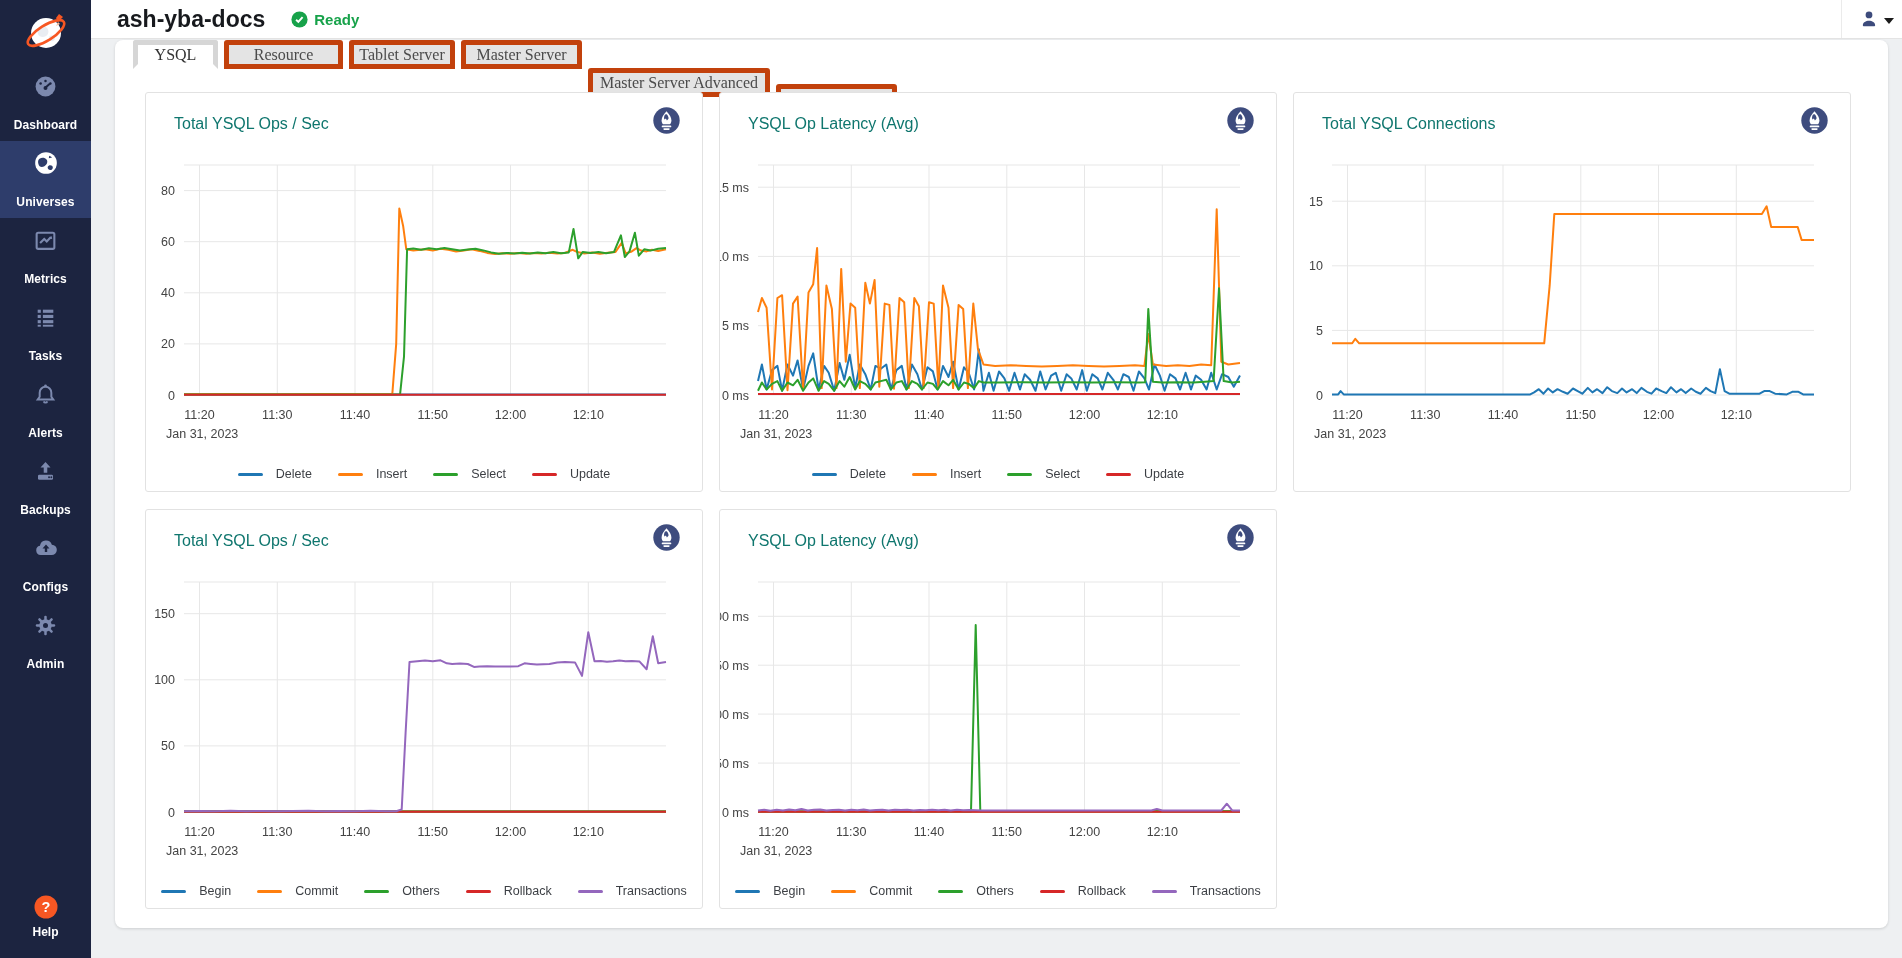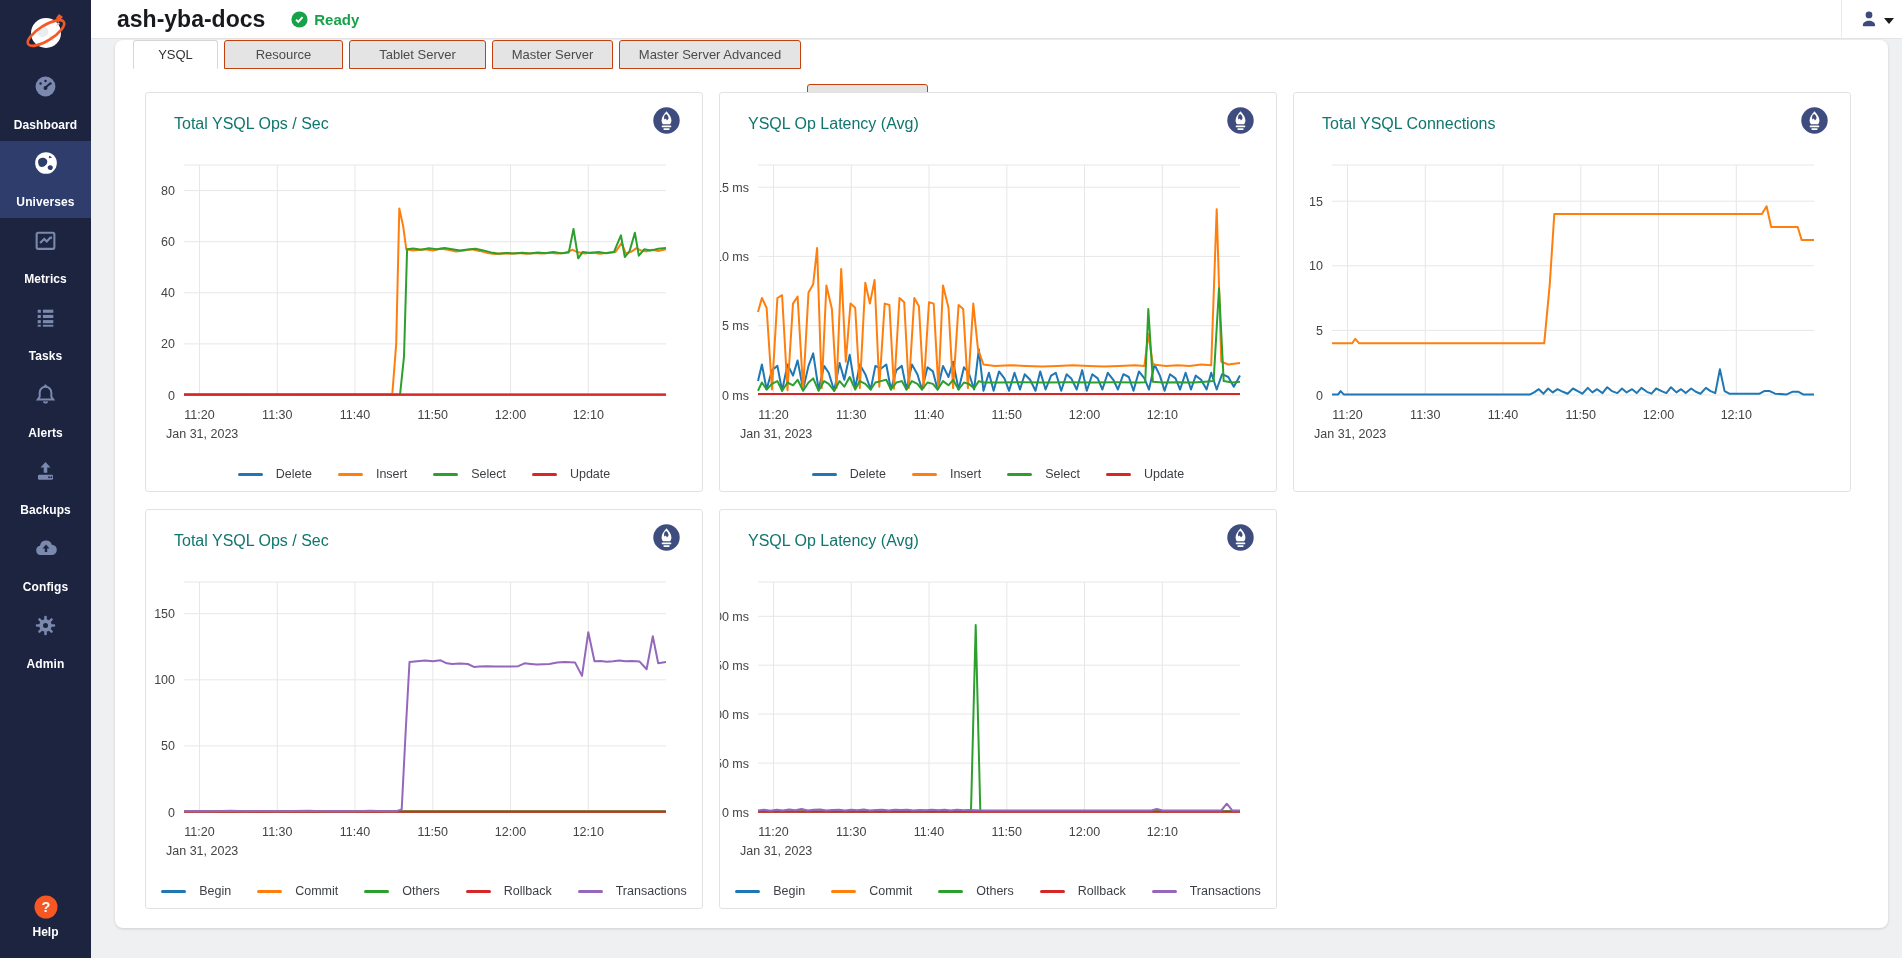--- a/index.html
+++ b/index.html
@@ -24,25 +24,25 @@
   .ready-badge { display:flex; align-items:center; gap:6px; margin-left:26px; }
   .ready-badge .txt { color:#17a24a; font-size:15px; font-weight:700; }
   .user-area { margin-left:auto; height:100%; display:flex; align-items:center; border-left:1px solid #ebebeb; padding:0 8px 0 16px; gap:4px; cursor:pointer; }
   .caret { width:0; height:0; border-left:5px solid transparent; border-right:5px solid transparent; border-top:6px solid #1b1b1b; margin-top:3px; }
 
   .content { flex:1; position:relative; }
   .panel { position:absolute; left:24px; top:1px; width:1773px; height:888px; background:#fff; border-radius:8px; box-shadow:0 1px 3px rgba(0,0,0,.14); }
 
   
   .tabs { display:flex; gap:6px; padding-left:18px; height:29px; margin-top:0; }
-  .tab { height:29px; display:flex; align-items:center; justify-content:center; font-size:13px; color:#4b4b4b;
-         background:#e4e4e4; border:1px solid #c2410c; border-radius:3px 3px 0 0; cursor:pointer; }
+  .tab { height:29px; display:flex; align-items:center; justify-content:center; font-size:16px; color:#4b4b4b;
+         background:#e4e4e4; border:5px solid #c2410c; border-radius:3px 3px 0 0; cursor:pointer;font-family:Liberation Serif, serif; }
   .tab.active { background:#fff; border-color:#d6d6d6; border-bottom-color:#ffffff; color:#333; }
-  .tab:nth-child(1){width:85px;} .tab:nth-child(2){width:119px;} .tab:nth-child(3){width:137px;}
-  .tab:nth-child(4){width:121px;} .tab:nth-child(5){width:182px;} .tab:nth-child(6){width:121px;margin-top:44px;}
+  .tab:nth-child(1){width:85px;} .tab:nth-child(2){width:119px;} .tab:nth-child(3){width:106px;}
+  .tab:nth-child(4){width:121px;} .tab:nth-child(5){width:182px;margin-top:28px;} .tab:nth-child(6){width:121px;margin-top:44px;}
 
   
   .charts { display:flex; flex-wrap:wrap; gap:17px 16px; padding:23px 30px 0 30px; }
   .chart-card { position:relative; width:558px; height:400px; background:#fff; border:1px solid #e2e2e2; border-radius:3px; }
   .chart-title { position:absolute; left:28px; top:22px; font-size:16px; font-weight:500; color:#0f766e; }
   .prom-icon { position:absolute; right:22px; top:14px; width:27px; height:27px; cursor:pointer; }
   svg.plot { position:absolute; left:0; top:0; width:558px; height:400px; }
   svg.plot .grid { stroke:#e7e7e7; stroke-width:1; }
   svg.plot .tick { font-family:"Liberation Sans","DejaVu Sans",sans-serif; font-size:12.5px; fill:#444; }
   .legend { position:absolute; left:0; right:0; bottom:10px; display:flex; justify-content:center; gap:26px; }

